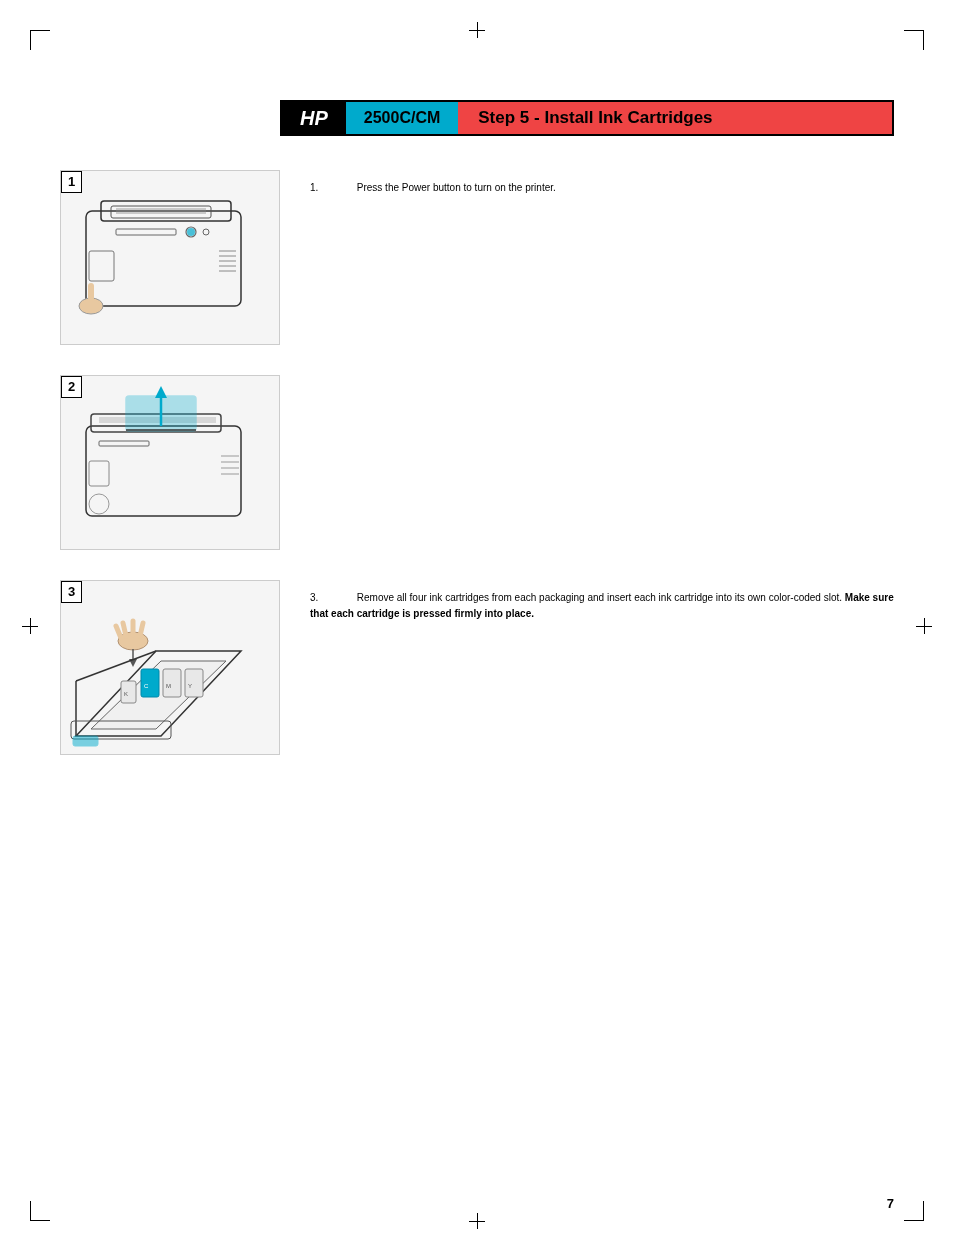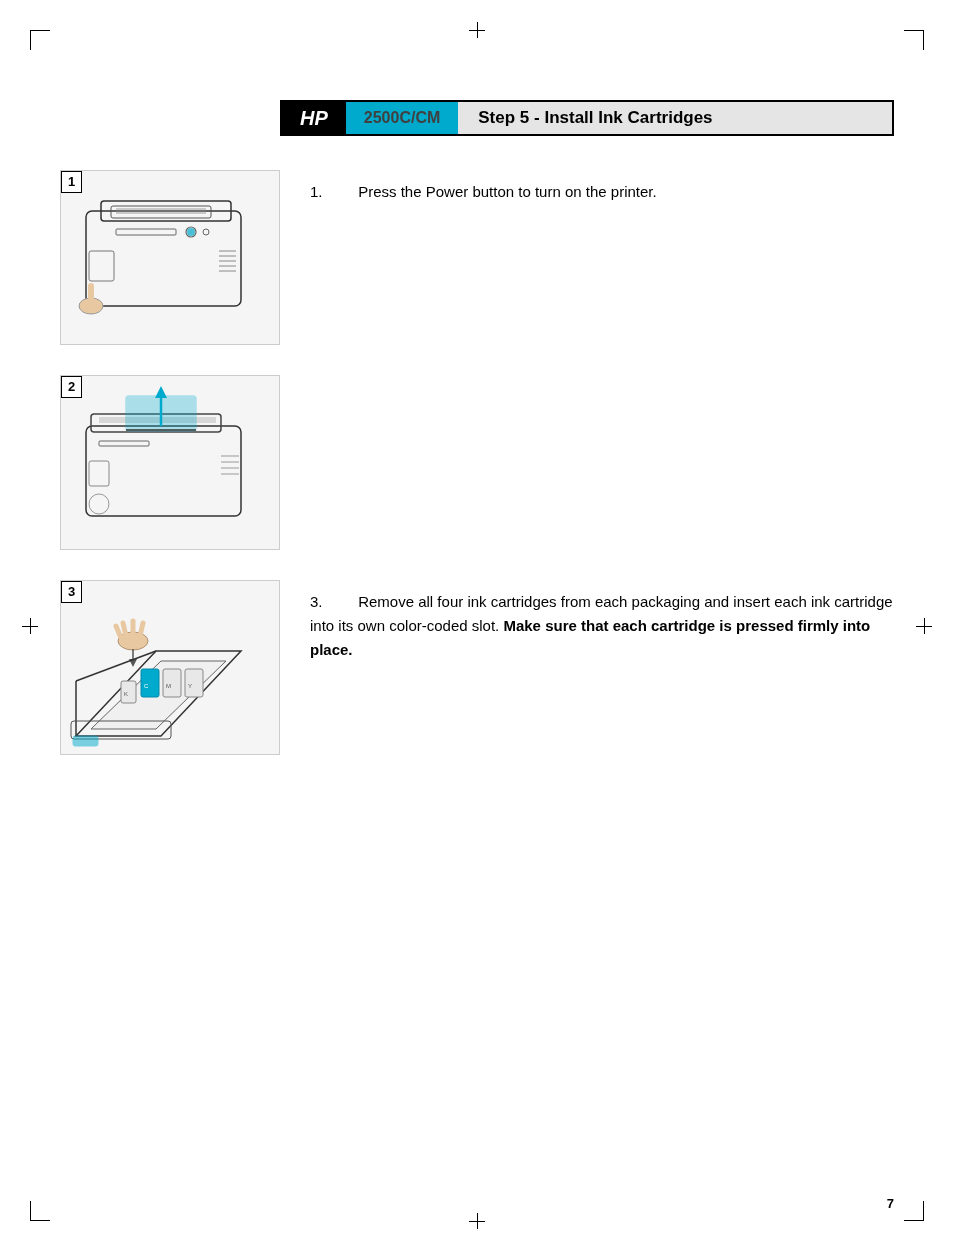--- a/index.html
+++ b/index.html
@@ -106,32 +106,32 @@
       font-weight: bold;
       padding: 0 18px;
       display: flex;
       align-items: center;
       justify-content: center;
       font-style: italic;
     }
 
     .header-model {
       background: #00aacc;
-      color: #404040;
+      color: #000000;
       font-size: 16px;
       font-weight: bold;
       padding: 0 18px;
       display: flex;
       align-items: center;
       justify-content: center;
     }
 
     .header-title {
       flex: 1;
-      background: #e5e5e5;
+      background: #ef4444;
       display: flex;
       align-items: center;
       padding: 16px 20px;
       font-size: 17px;
       font-weight: bold;
       color: #000;
     }
 
     
     .content {
@@ -171,21 +171,21 @@
       font-weight: bold;
       padding: 1px 6px;
       z-index: 10;
       line-height: 1.4;
     }
 
     
     .step-text {
       flex: 1;
       padding-top: 10px;
-      font-size: 15px;
+      font-size: 10px;
       line-height: 1.6;
       color: #000;
     }
 
     .step-text .step-num {
       font-weight: normal;
       margin-right: 24px;
       display: inline-block;
       min-width: 20px;
     }

